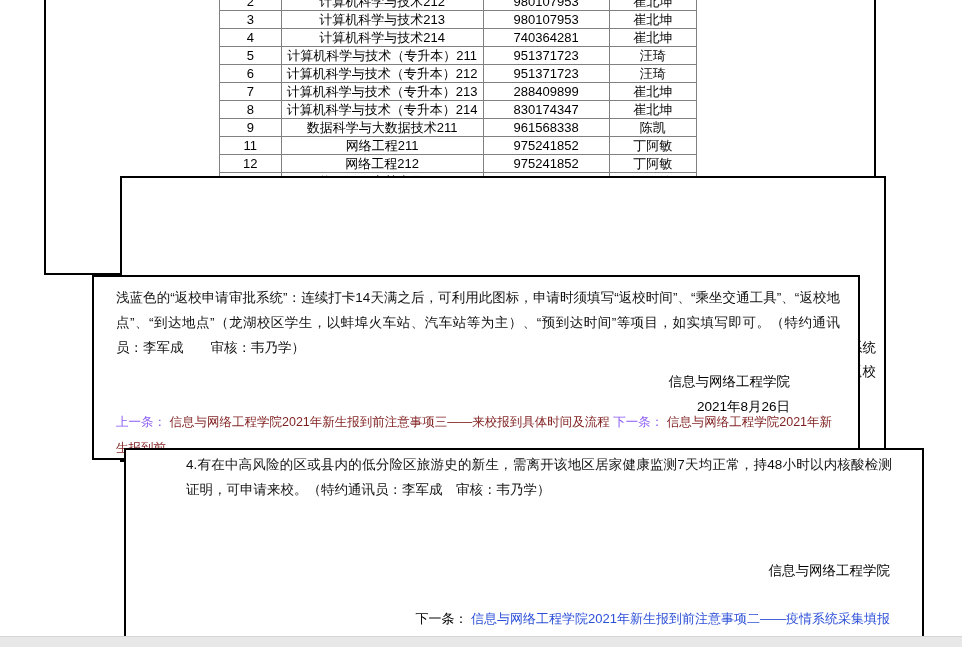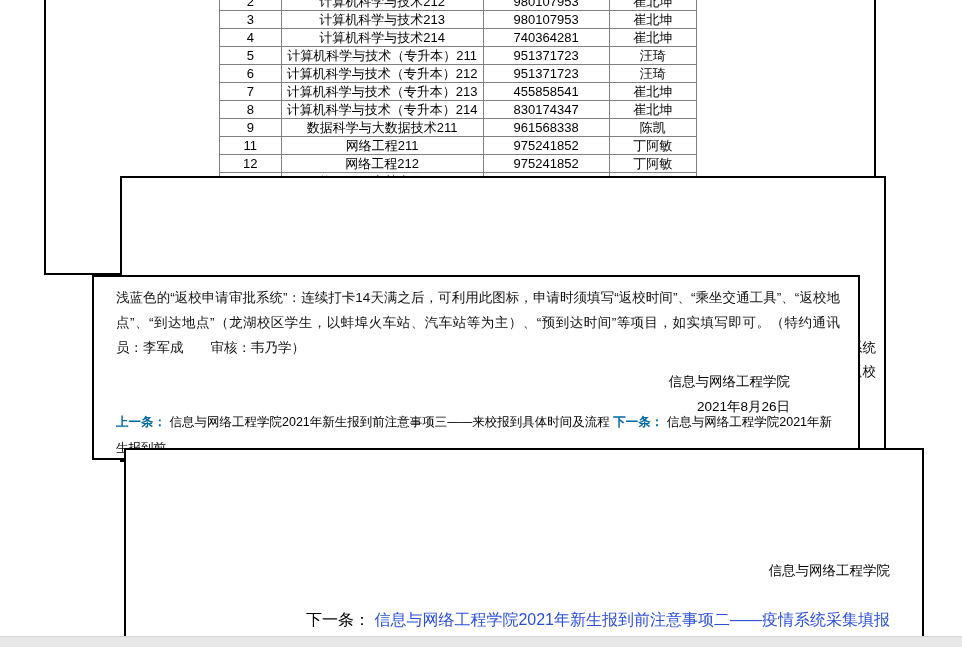--- a/index.html
+++ b/index.html
@@ -134,23 +134,23 @@
   }
   .p3-nav {
     position: absolute;
     left: 22px;
     top: 132px;
     width: 724px;
     font-size: 12.5px;
     line-height: 26px;
     color: #000;
   }
-  .p3-nav .lbl { color: #0369a1; font-weight: bold; }
+  .p3-nav .lbl { color: #8b5cf6; }
   .p3-nav a {
-    color: #000000;
+    color: #7f1d1d;
     text-decoration: none;
   }
 
   
   .panel-4 {
     position: absolute;
     left: 124px;
     top: 448px;
     width: 800px;
     height: 192px;
@@ -177,21 +177,21 @@
     top: 108px;
     font-size: 13.5px;
     line-height: 25px;
     text-align: right;
     white-space: nowrap;
   }
   .p4-nav {
     position: absolute;
     right: 32px;
     top: 160px;
-    font-size: 16px;
+    font-size: 13px;
     white-space: nowrap;
   }
   .p4-nav .lbl { color: #000; }
   .p4-nav a { color: #2c4fd8; text-decoration: none; }
 
   .clip {
     overflow: hidden;
   }
 </style>
 </head>
@@ -229,21 +229,21 @@
           </tr>
           <tr>
             <td class="c-idx">6</td>
             <td class="c-name">计算机科学与技术（专升本）212</td>
             <td class="c-num">951371723</td>
             <td class="c-per">汪琦</td>
           </tr>
           <tr>
             <td class="c-idx">7</td>
             <td class="c-name">计算机科学与技术（专升本）213</td>
-            <td class="c-num">455858541</td>
+            <td class="c-num">288409899</td>
             <td class="c-per">崔北坤</td>
           </tr>
           <tr>
             <td class="c-idx">8</td>
             <td class="c-name">计算机科学与技术（专升本）214</td>
             <td class="c-num">830174347</td>
             <td class="c-per">崔北坤</td>
           </tr>
           <tr>
             <td class="c-idx">9</td>
@@ -301,20 +301,21 @@
         <a href="#">信息与网络工程学院2021年新生报到前注意事项三——来校报到具体时间及流程</a>
         <span class="lbl">下一条：</span>
         <a href="#">信息与网络工程学院2021年新生报到前</a>
       </div>
 
     </div>
   </div>
 
   <div class="panel-4 clip">
     <div class="p4-body">
+      <div>4.有在中高风险的区或县内的低分险区旅游史的新生，需离开该地区居家健康监测7天均正常，持48小时以内核酸检测证明，可申请来校。（特约通讯员：李军成　审核：韦乃学）</div>
     </div>
 
     <div class="p4-sign">
       <div>信息与网络工程学院</div>
     </div>
 
     <div class="p4-nav">
       <span class="lbl">下一条：</span>
       <a href="#">信息与网络工程学院2021年新生报到前注意事项二——疫情系统采集填报</a>
     </div>

